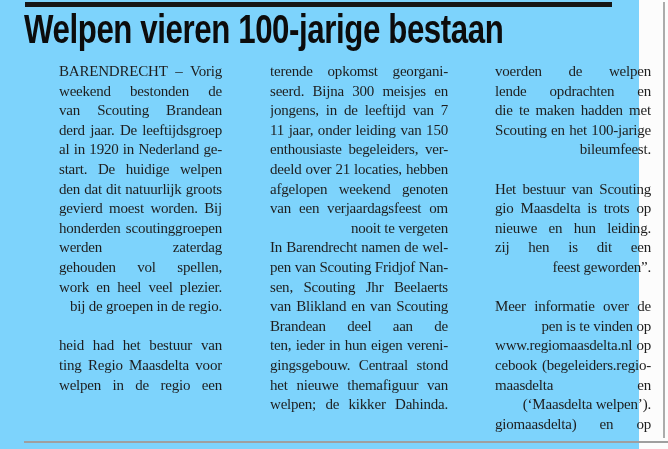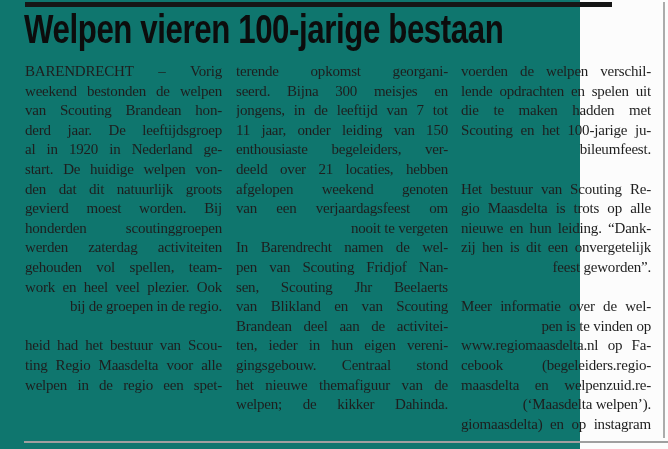--- a/index.html
+++ b/index.html
@@ -2,21 +2,21 @@
 <html><head>
 <meta charset="utf-8">
 <style>
   html, body { margin: 0; padding: 0; }
   body {
     width: 668px; height: 449px;
     background: #fcfcfc;
     font-family: "Liberation Serif", serif;
     overflow: hidden;
   }
-  .page { position: relative; width: 580px; height: 449px; background: #0f766e; }
+  .page { position: relative; width: 639px; height: 449px; background: #7dd3fc; }
 
   .top-bar {
     position: absolute; left: 25px; top: 2px;
     width: 587px; height: 5px; background: #161616;
   }
   .headline {
     position: absolute; left: 24px; top: 8px; margin: 0;
     font-family: "Liberation Sans", sans-serif;
     font-weight: bold; font-size: 40px; line-height: 42px;
     letter-spacing: -0.5px; color: #0c0c0c; white-space: nowrap;
@@ -28,21 +28,21 @@
     display: flex; align-items: flex-start;
   }
   .col {
     color: #1e1e1e; font-size: 15px; line-height: 19.6px;
     letter-spacing: -0.2px;
   }
   .col1 { width: 197px; margin-right: 14px; }
   .col2 { width: 212px; margin-right: 13px; }
   .col3 { width: 190px; }
 
-  .line { height: 19.6px; overflow: hidden; }
+  .line { height: 19.6px; overflow: hidden; margin-left: 34px; }
   .line.just { text-align: justify; text-align-last: justify; }
   .line.left { text-align: right; }
   .line.gap  { height: 19.6px; }
 
   .v-rule {
     position: absolute; left: 663px; top: 2px;
     width: 2px; height: 436px; background: #ababab;
   }
   .b-rule {
     position: absolute; left: 24px; top: 441px;

